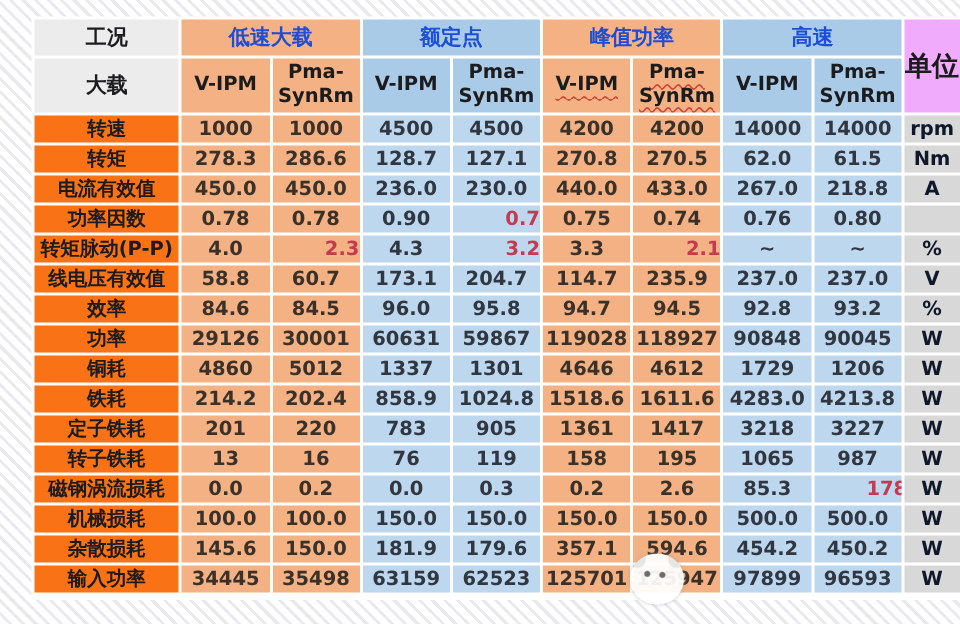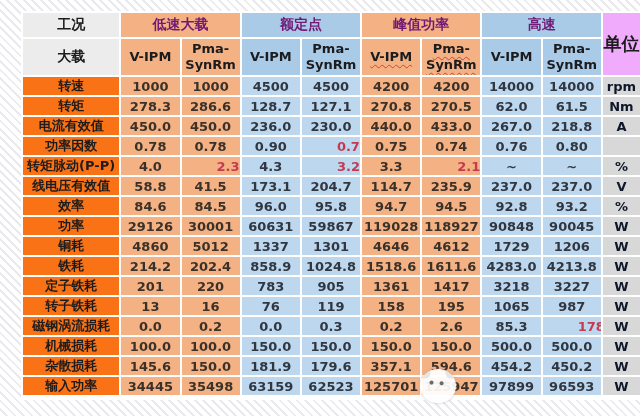--- a/index.html
+++ b/index.html
@@ -7,21 +7,21 @@
     width:640px;height:416px;overflow:hidden;position:relative;
     background:repeating-linear-gradient(45deg,#ffffff 0 4px,#eaeaee 4px 6px);
     font-family:"DejaVu Sans","Liberation Sans",sans-serif;
   }
   .table-wrap{
     position:absolute;left:21px;top:11px;width:621px;height:389px;
     background:#ffffff;
   }
   table{border-collapse:separate;border-spacing:2px;table-layout:fixed;width:621px;}
   th,td{padding:0;margin:0;text-align:center;vertical-align:middle;overflow:hidden;white-space:nowrap;}
-  th.grp{height:24px;font-size:14px;font-weight:600;color:#701a75;}
+  th.grp{height:24px;font-size:14px;font-weight:600;color:#1d4ed8;}
   th.sub{height:36px;font-size:13px;font-weight:600;color:#1c1c1e;line-height:1.2;white-space:normal;}
   th.corner{background:#ECECEC;font-size:14px;font-weight:600;color:#1c1c1e;}
   th.unit-h{background:#f0abfc;font-size:18px;font-weight:600;color:#1c1c1e;}
   td{height:18px;font-size:13px;font-weight:700;color:#303741;}
   td.lbl{background:#f97316;font-size:13px;font-weight:600;color:#1c1c1e;margin-left:32px;}
   td.unit{background:#D8D8D8;font-weight:600;color:#0f172a;}
   .orange{background:#F4B183;}
   .blueh{background:#A9CBE8;}
   .blued{background:#BDD7EE;}
   td.orange{color:#3a322a;}
@@ -142,21 +142,21 @@
           <td class="blued red">3.2</td>
           <td class="orange">3.3</td>
           <td class="orange red">2.1</td>
           <td class="blued">~</td>
           <td class="blued">~</td>
           <td class="unit">%</td>
         </tr>
         <tr>
           <td class="lbl">线电压有效值</td>
           <td class="orange">58.8</td>
-          <td class="orange">41.5</td>
+          <td class="orange">60.7</td>
           <td class="blued">173.1</td>
           <td class="blued">204.7</td>
           <td class="orange">114.7</td>
           <td class="orange">235.9</td>
           <td class="blued">237.0</td>
           <td class="blued">237.0</td>
           <td class="unit">V</td>
         </tr>
         <tr>
           <td class="lbl">效率</td>

